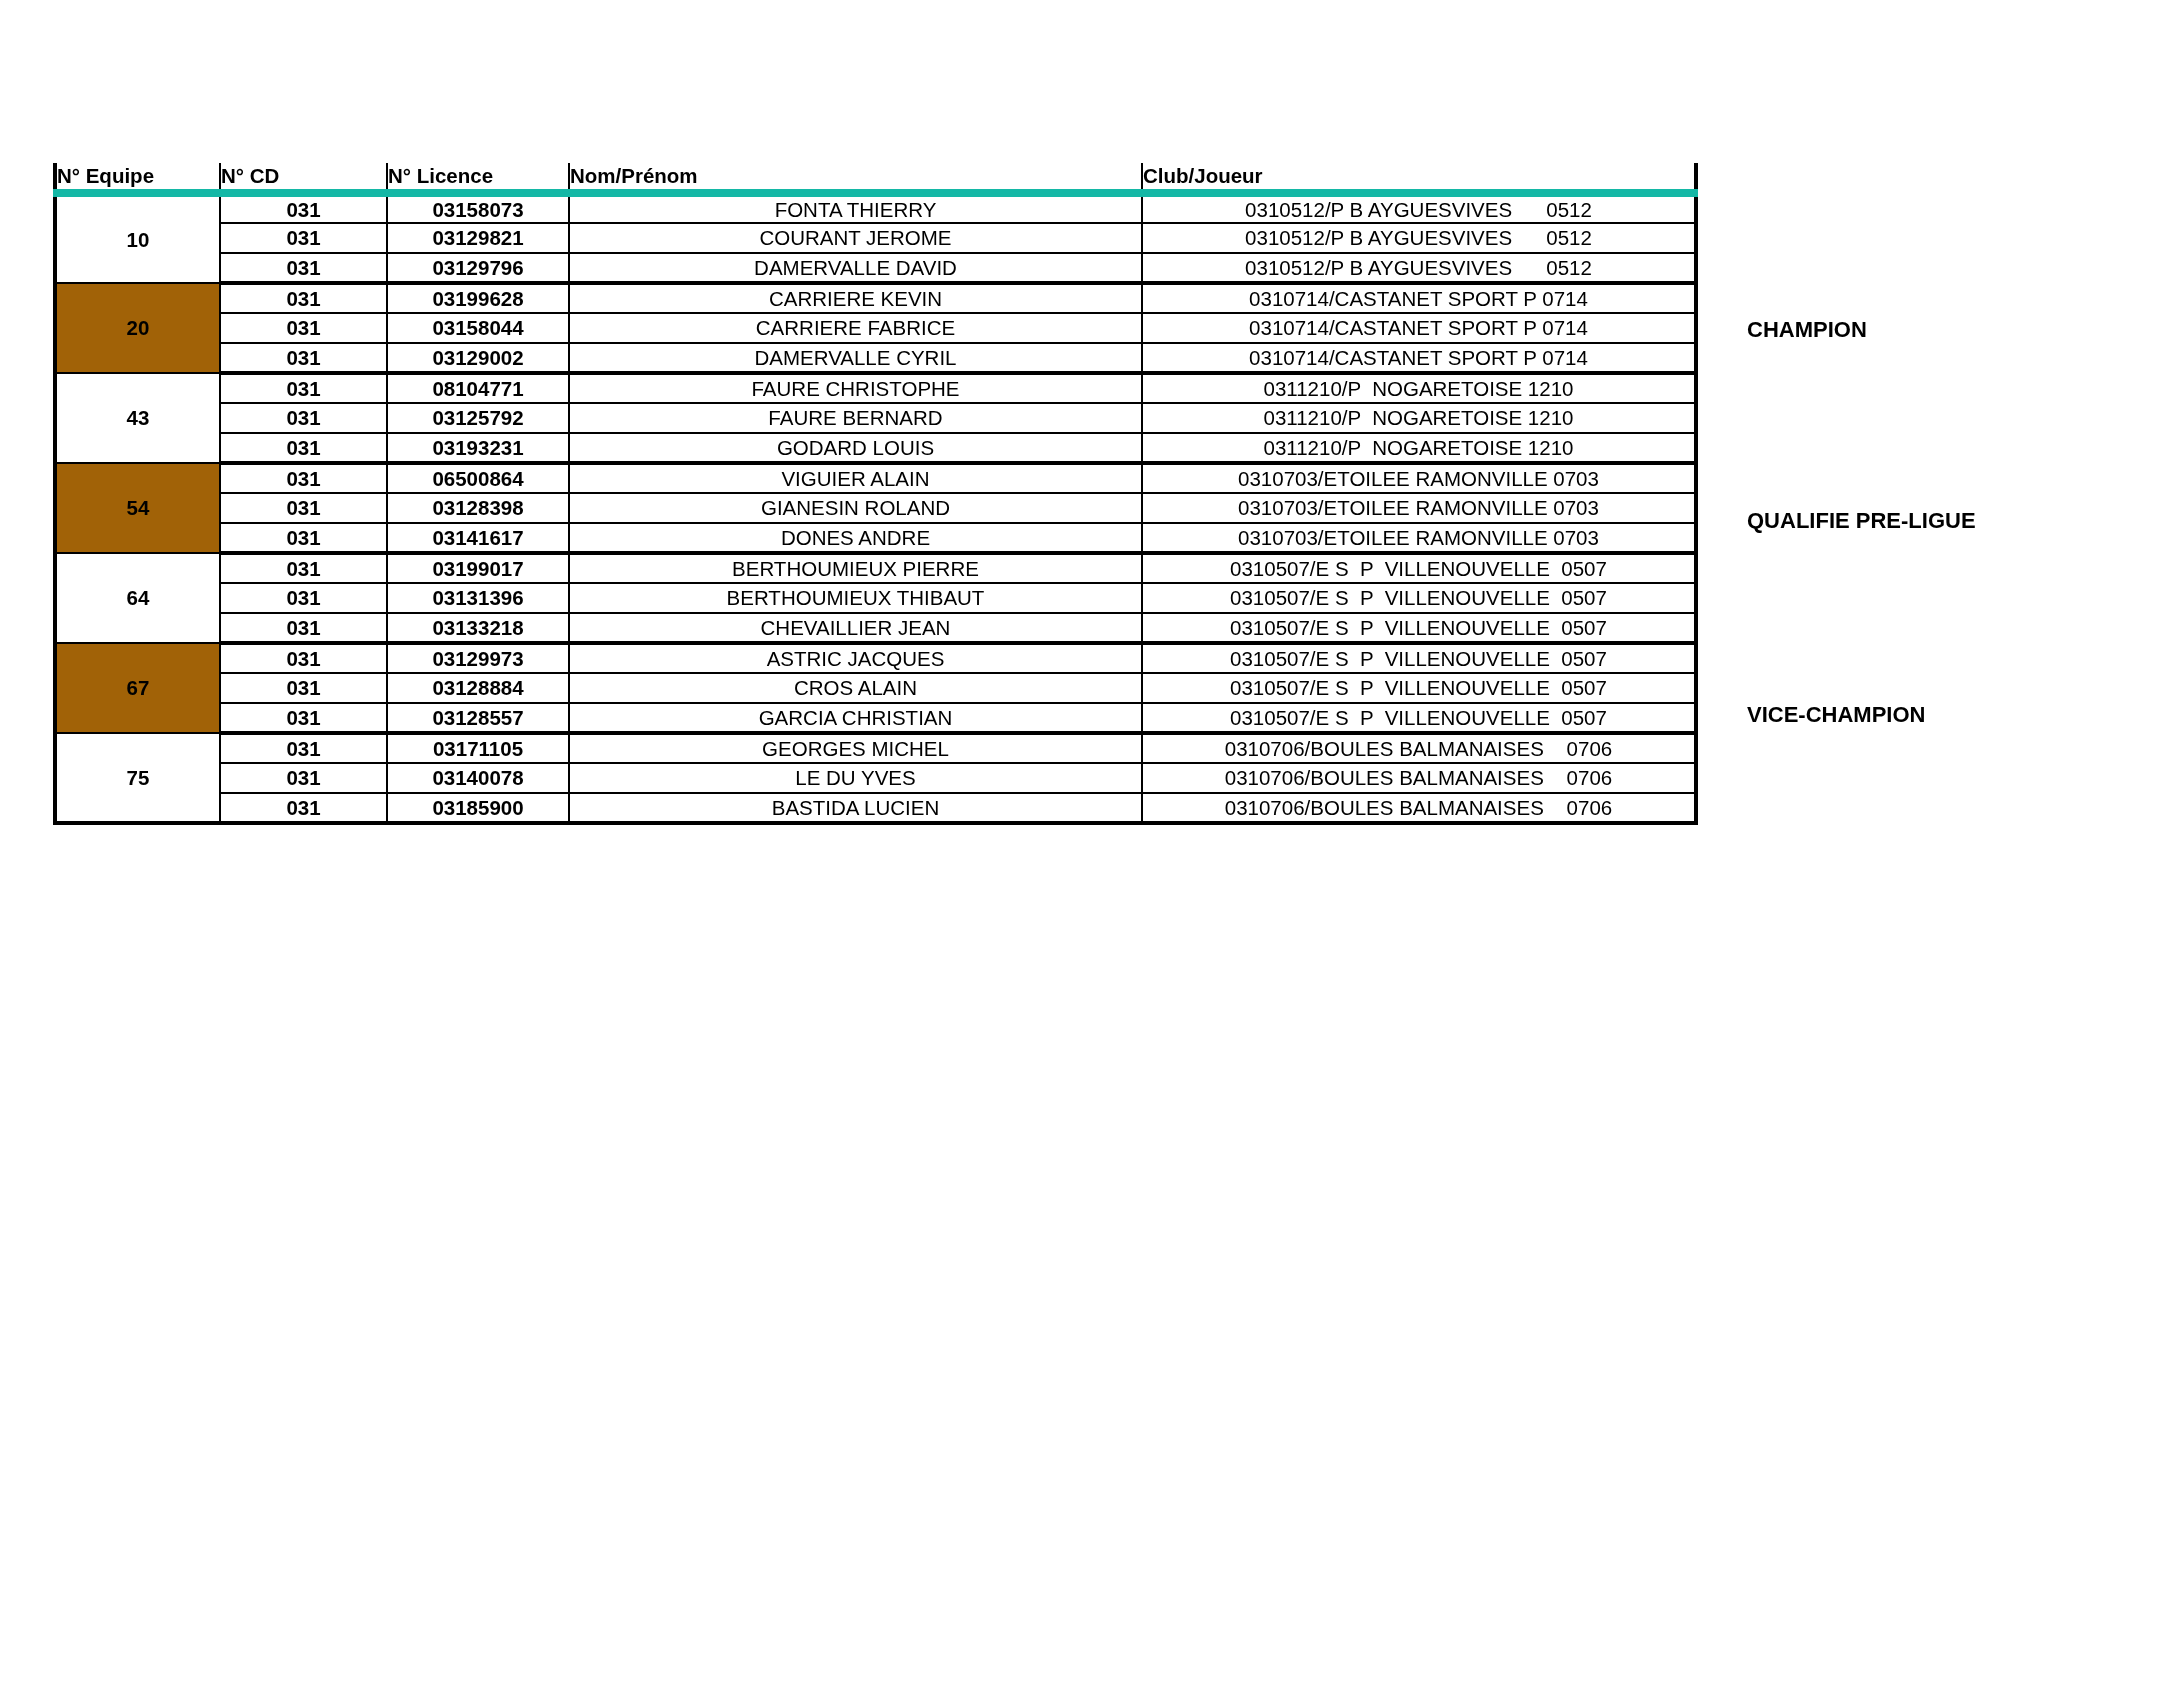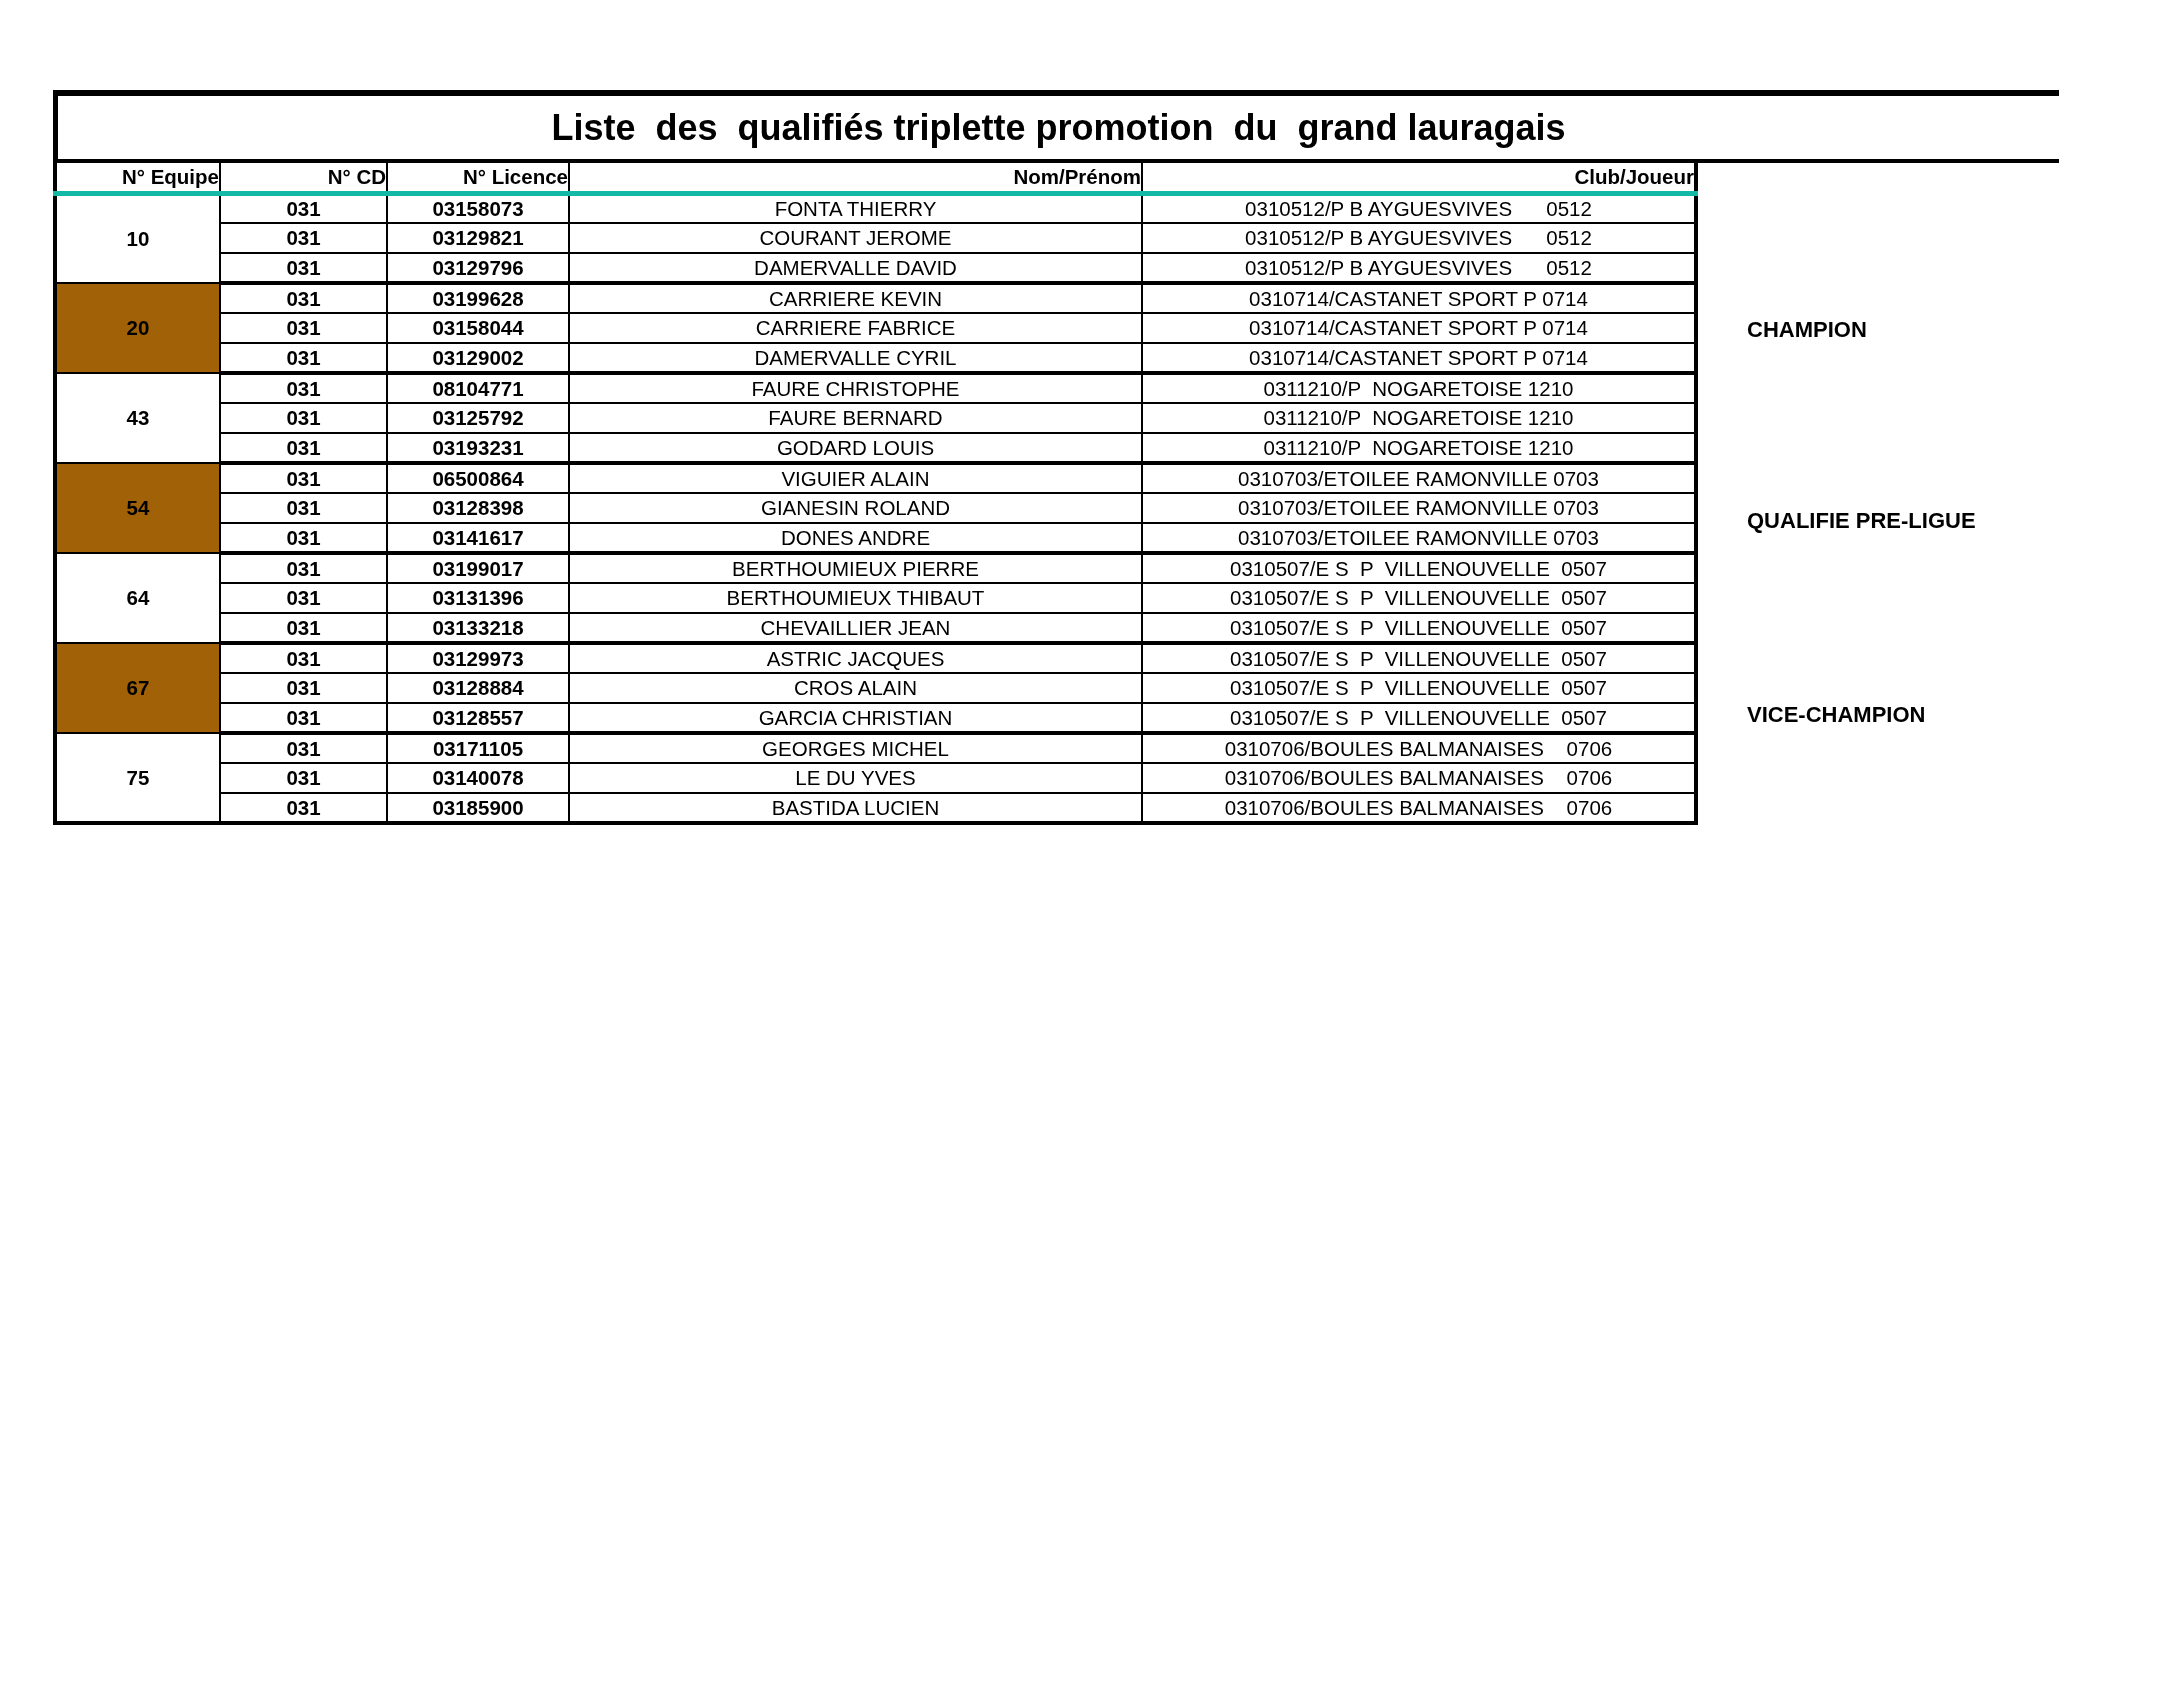--- a/index.html
+++ b/index.html
@@ -43,25 +43,25 @@
     border-top: none;
   }
   table.grid th, table.grid td {
     border: 2.6px solid #000;
     box-sizing: border-box;
     overflow: hidden;
     padding: 0;
   }
   table.grid thead th {
     border-top: 0;
-    border-bottom: 5px solid #14b8a6;
+    border-bottom: 8px solid #14b8a6;
     height: 30px;
     font-size: 20.5px;
     font-weight: bold;
-    text-align: right;
+    text-align: left;
     vertical-align: middle;
   }
   table.grid td {
     height: 30px;
     font-size: 20.5px;
     text-align: center;
     vertical-align: middle;
   }
   tr.inner td { border-bottom-width: 2px; }
   tr.team-end td { border-bottom-width: 4px; }
@@ -83,23 +83,20 @@
     font-size: 22px;
     font-weight: bold;
     white-space: pre;
   }
 </style>
 </head>
 <body>
 
 <div class="page">
 
-  <div class="title-block">
-    <span class="title-text">Liste  des  qualifiés triplette promotion  du  grand lauragais</span>
-  </div>
 
   <table class="grid">
     <colgroup>
       <col style="width:165px">
       <col style="width:167px">
       <col style="width:182px">
       <col style="width:573px">
       <col style="width:554px">
     </colgroup>
     <thead>

